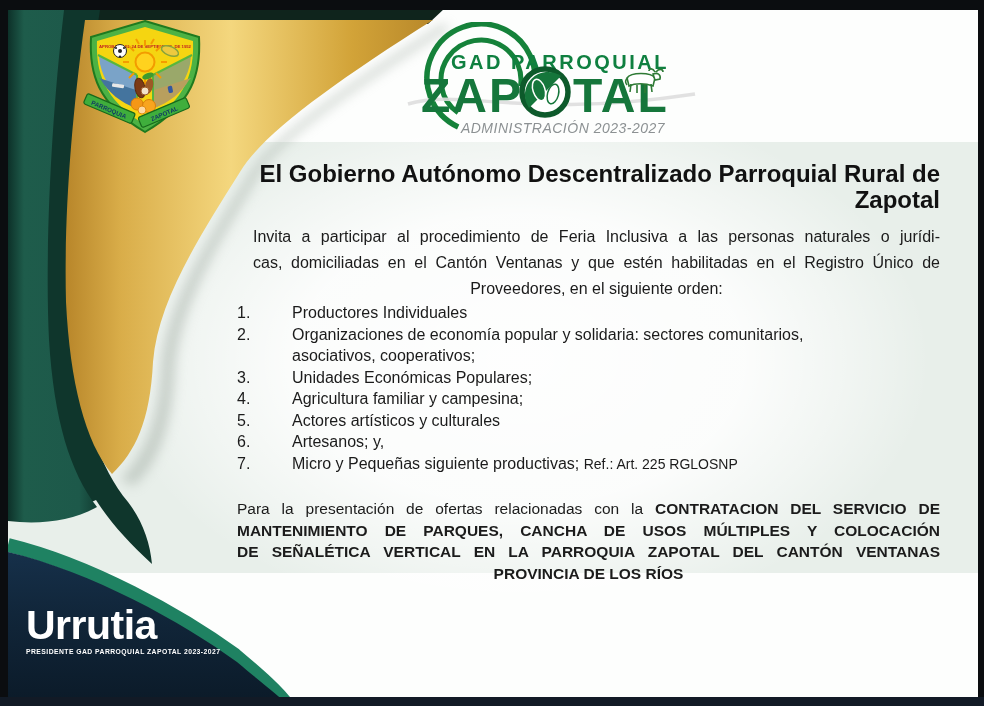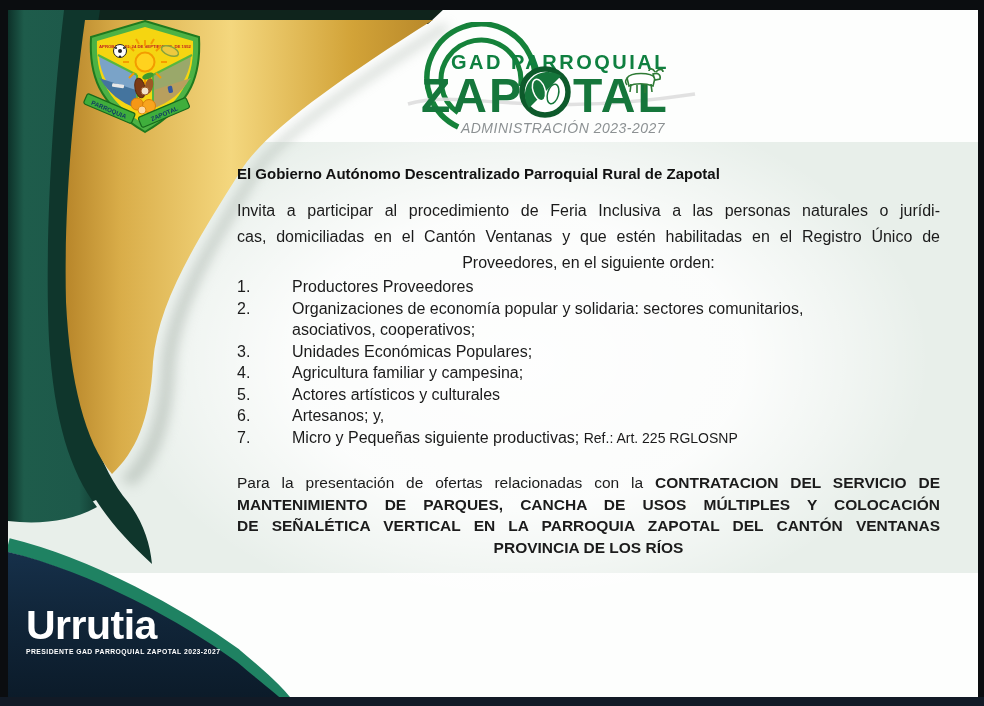--- a/index.html
+++ b/index.html
@@ -7,22 +7,22 @@
         font-family:"Liberation Sans","DejaVu Sans",sans-serif;}
   .bg-svg{position:absolute;left:0;top:0;}
 
   
   .emblem{position:absolute;left:76px;top:18px;}
   .logo{position:absolute;left:403px;top:22px;}
 
   
   .content{position:absolute;left:237px;top:155px;width:703px;color:#1b1b1b;
            font-size:16px;line-height:26px;}
-  .heading{font-size:15px;font-weight:bold;text-align:left;margin:6px 0 0 0;line-height:26px;color:#111;}
-  .intro{margin-top:11px;}
+  .heading{font-size:24px;font-weight:bold;text-align:right;margin:6px 0 0 0;line-height:26px;color:#111;}
+  .intro{margin-top:11px;margin-left:16px;}
   .jline{text-align:justify;text-align-last:justify;}
   .lline{text-align:center;}
   .list{margin-top:0;}
   .li{display:flex;line-height:21.5px;}
   .num{width:55px;flex:none;}
   .txt{flex:1;}
   .ref{font-size:14px;}
   .closing{margin-top:23px;font-size:15.5px;line-height:21.5px;}
   .closing b{font-weight:bold;}
 
@@ -172,21 +172,21 @@
 
     <div class="intro">
       <div class="jline">Invita a participar al procedimiento de Feria Inclusiva a las personas naturales o jurídi-</div>
       <div class="jline">cas, domiciliadas en el Cantón Ventanas y que estén habilitadas en el Registro Único de</div>
       <div class="lline">Proveedores, en el siguiente orden:</div>
     </div>
 
     <div class="list">
       <div class="li">
         <span class="num">1.</span>
-        <div class="txt">Productores Proveedores</div>
+        <div class="txt">Productores Individuales</div>
       </div>
       <div class="li">
         <span class="num">2.</span>
         <div class="txt">
           <div>Organizaciones de economía popular y solidaria: sectores comunitarios,</div>
           <div>asociativos, cooperativos;</div>
         </div>
       </div>
       <div class="li">
         <span class="num">3.</span>

